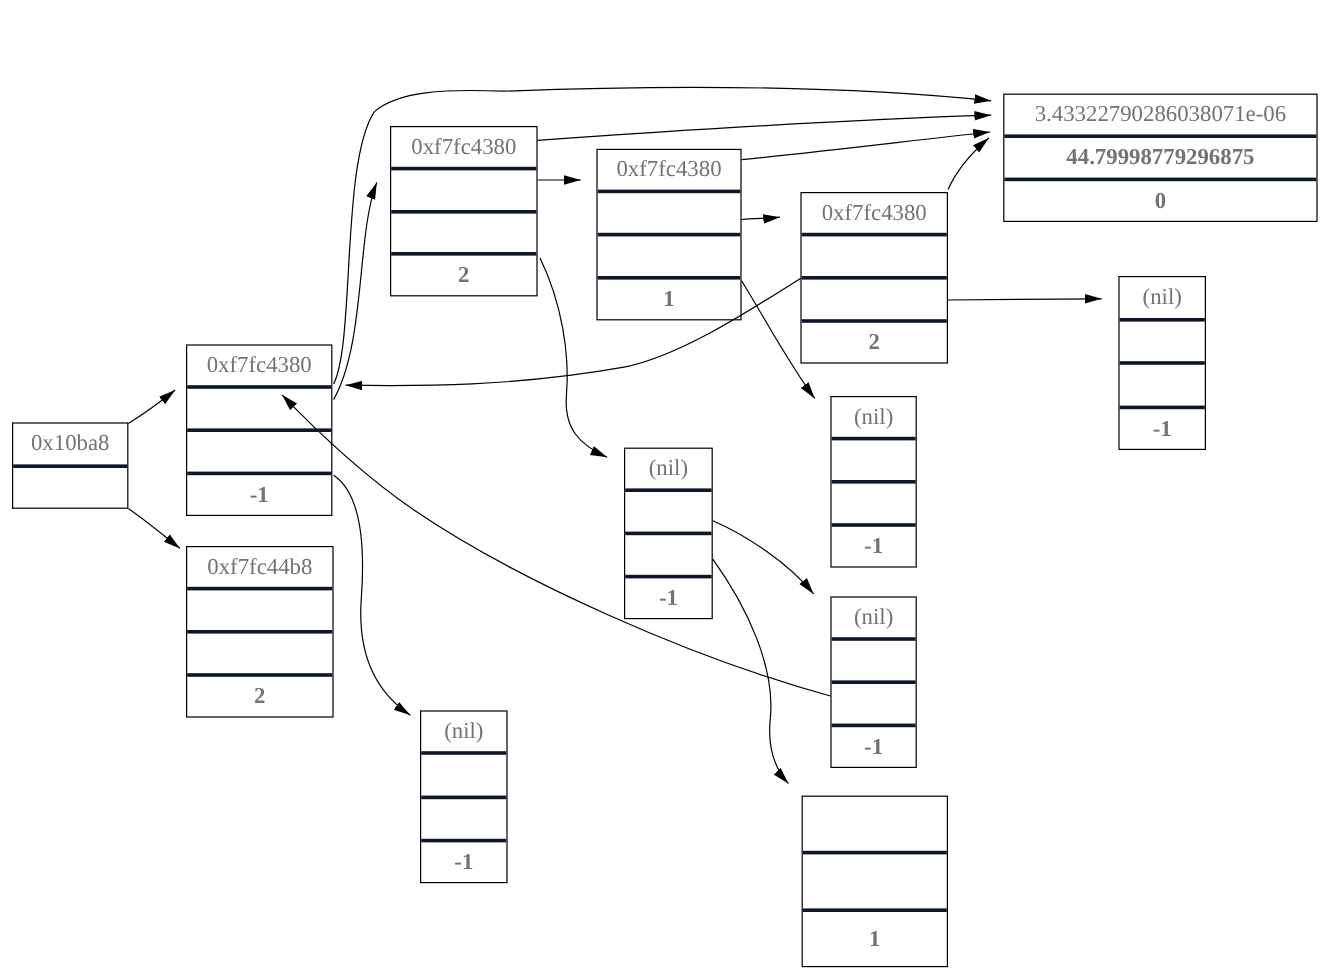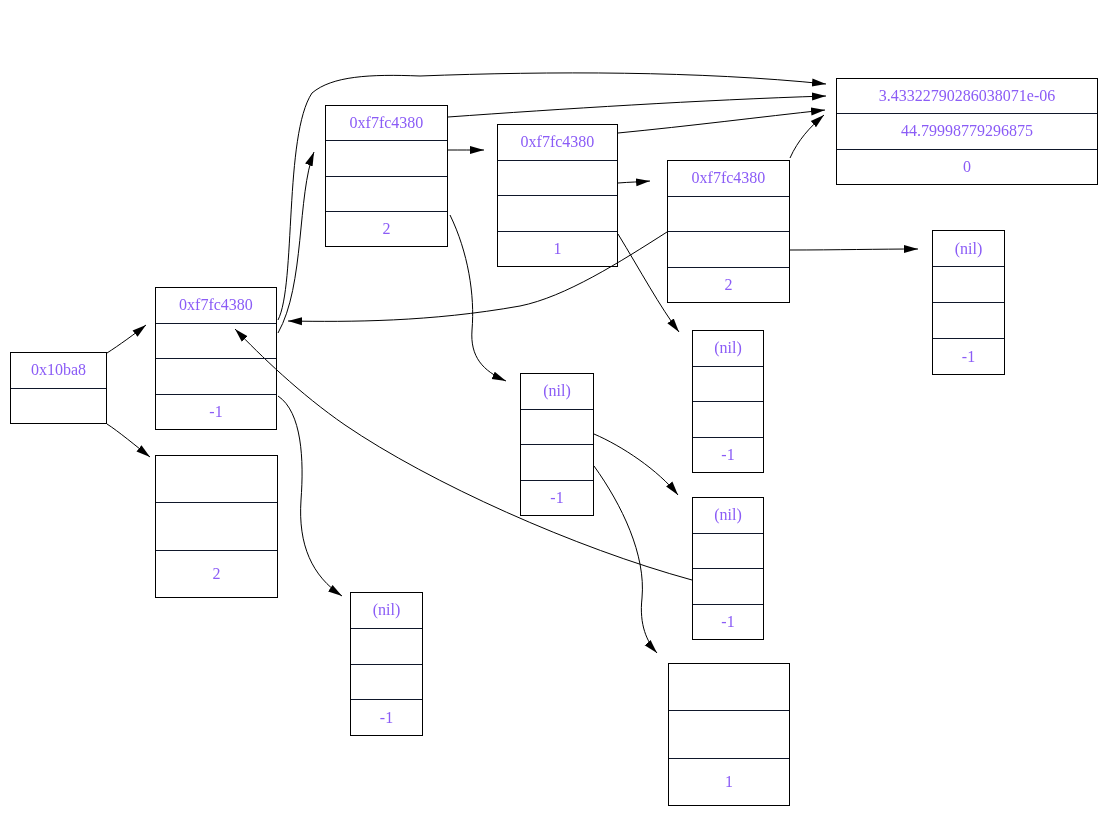--- a/index.html
+++ b/index.html
@@ -27,27 +27,27 @@
     flex-direction: column;
     border: 1px solid #000000;
     box-sizing: border-box;
     background: transparent;
   }
   .row {
     flex: 1;
     display: flex;
     align-items: center;
     justify-content: center;
-    font-size: 16px;
+    font-size: 19px;
     line-height: 1;
-    color: #8b5cf6;
+    color: #737373;
     white-space: nowrap;
     overflow: hidden;
   }
-  .row + .row { border-top: 1px solid #0f172a; }
+  .row + .row { border-top: 3px solid #0f172a; font-weight: bold; }
 </style>
 </head>
 <body>
 
 <div class="canvas">
 
   <svg class="edges-layer" viewBox="0 0 1106 815">
     <defs>
       <marker id="ah" markerUnits="userSpaceOnUse" markerWidth="16" markerHeight="12" refX="14" refY="5.5" orient="auto">
         <path d="M0,1.5 L14,5.5 L0,9.5 z" fill="#000000"></path>
@@ -78,20 +78,21 @@
   </div>
 
   <div class="node" style="left:155px; top:287px; width:122px; height:143px">
     <div class="row">0xf7fc4380</div>
     <div class="row"></div>
     <div class="row"></div>
     <div class="row">-1</div>
   </div>
 
   <div class="node" style="left:155px; top:455px; width:123px; height:143px">
+    <div class="row">0xf7fc44b8</div>
     <div class="row"></div>
     <div class="row"></div>
     <div class="row">2</div>
   </div>
 
   <div class="node" style="left:325px; top:105px; width:123px; height:142px">
     <div class="row">0xf7fc4380</div>
     <div class="row"></div>
     <div class="row"></div>
     <div class="row">2</div>

